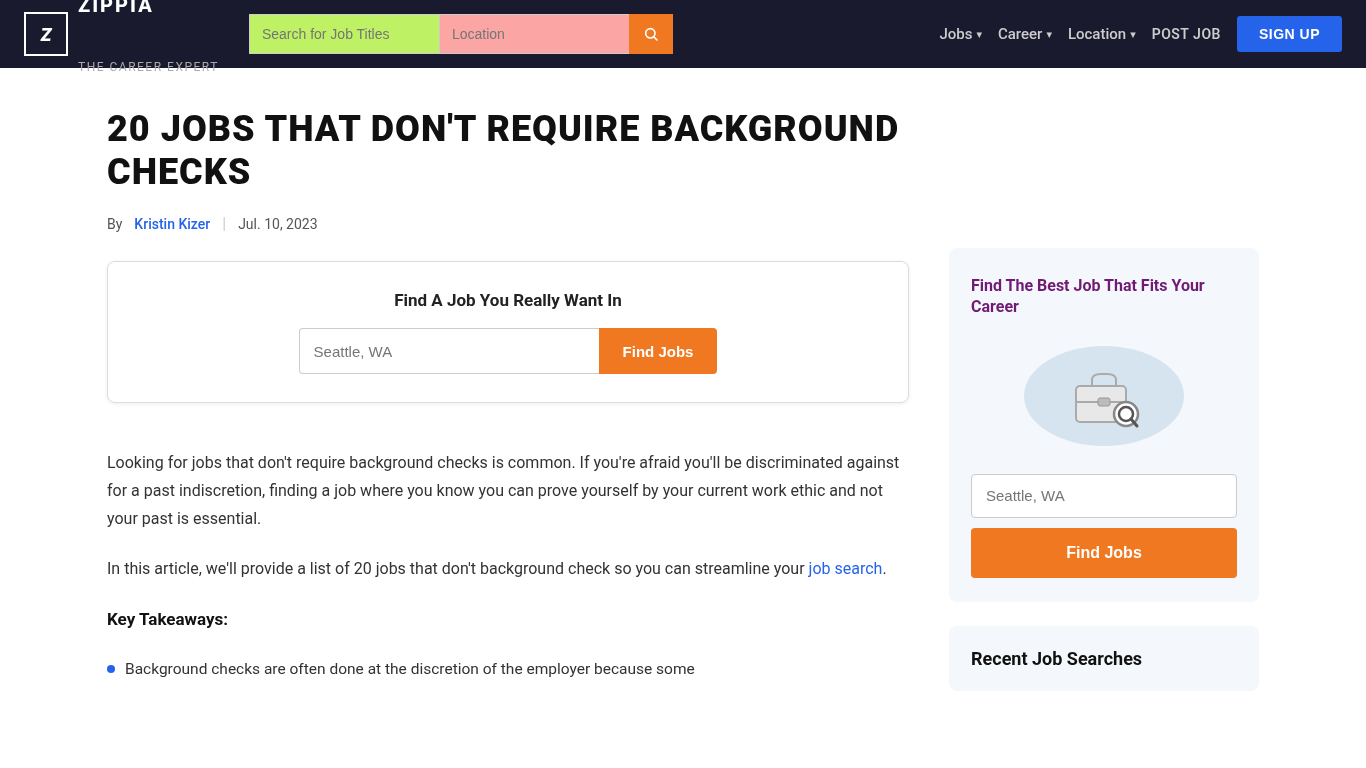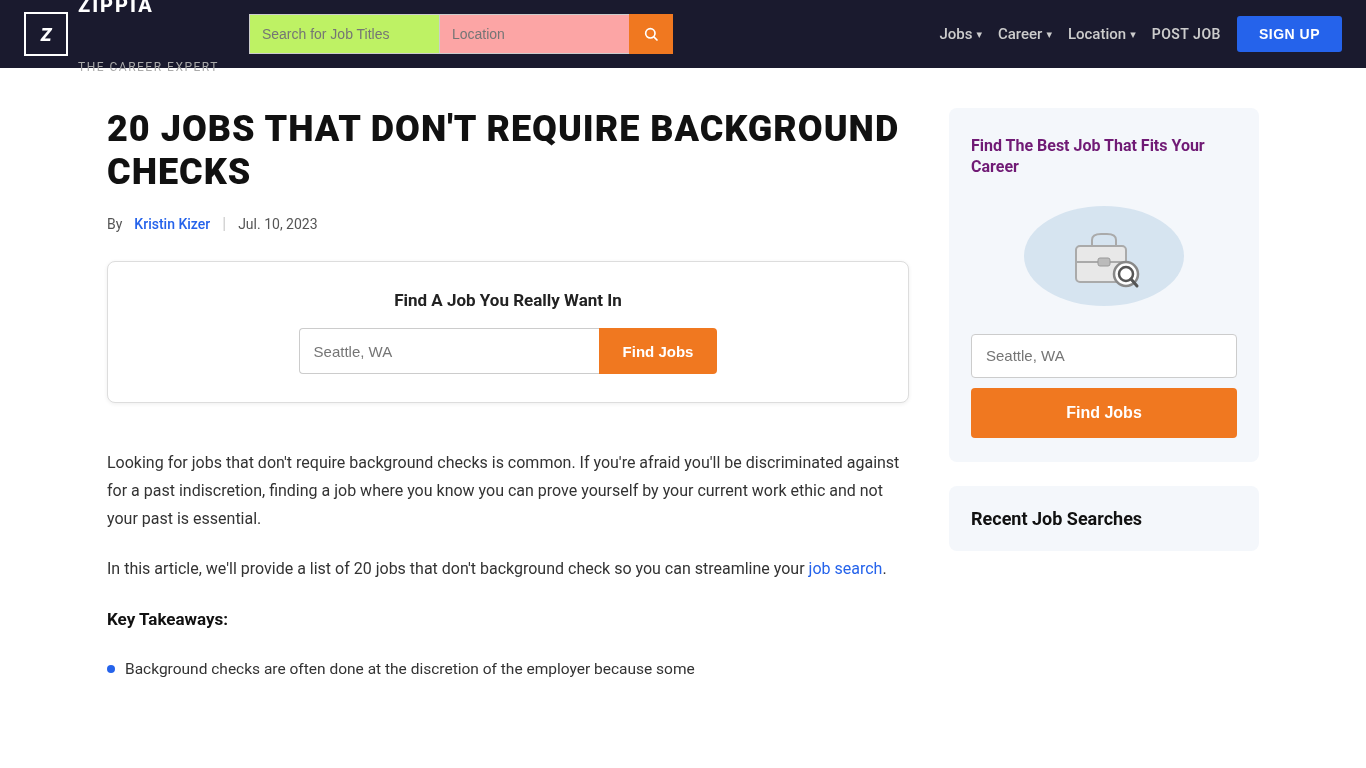--- a/index.html
+++ b/index.html
@@ -123,20 +123,21 @@
       margin-left: 8px;
     }
 
     
     .page-container {
       max-width: 1200px;
       margin: 0 auto;
       padding: 40px 24px 40px;
       display: flex;
       gap: 40px;
+      align-items: flex-end;
     }
     .main-content {
       flex: 1 1 0;
       min-width: 0;
     }
     .sidebar {
       flex: 0 0 310px;
       width: 310px;
     }
 

